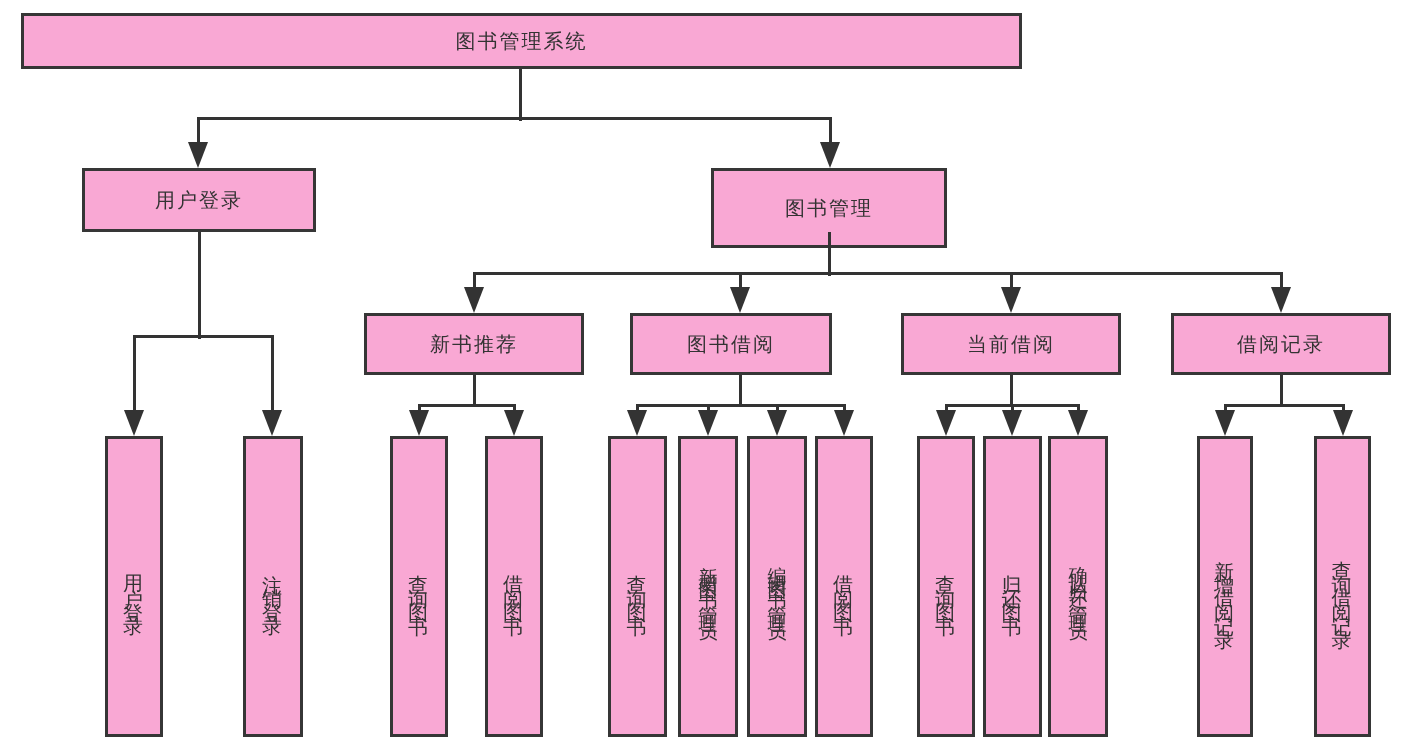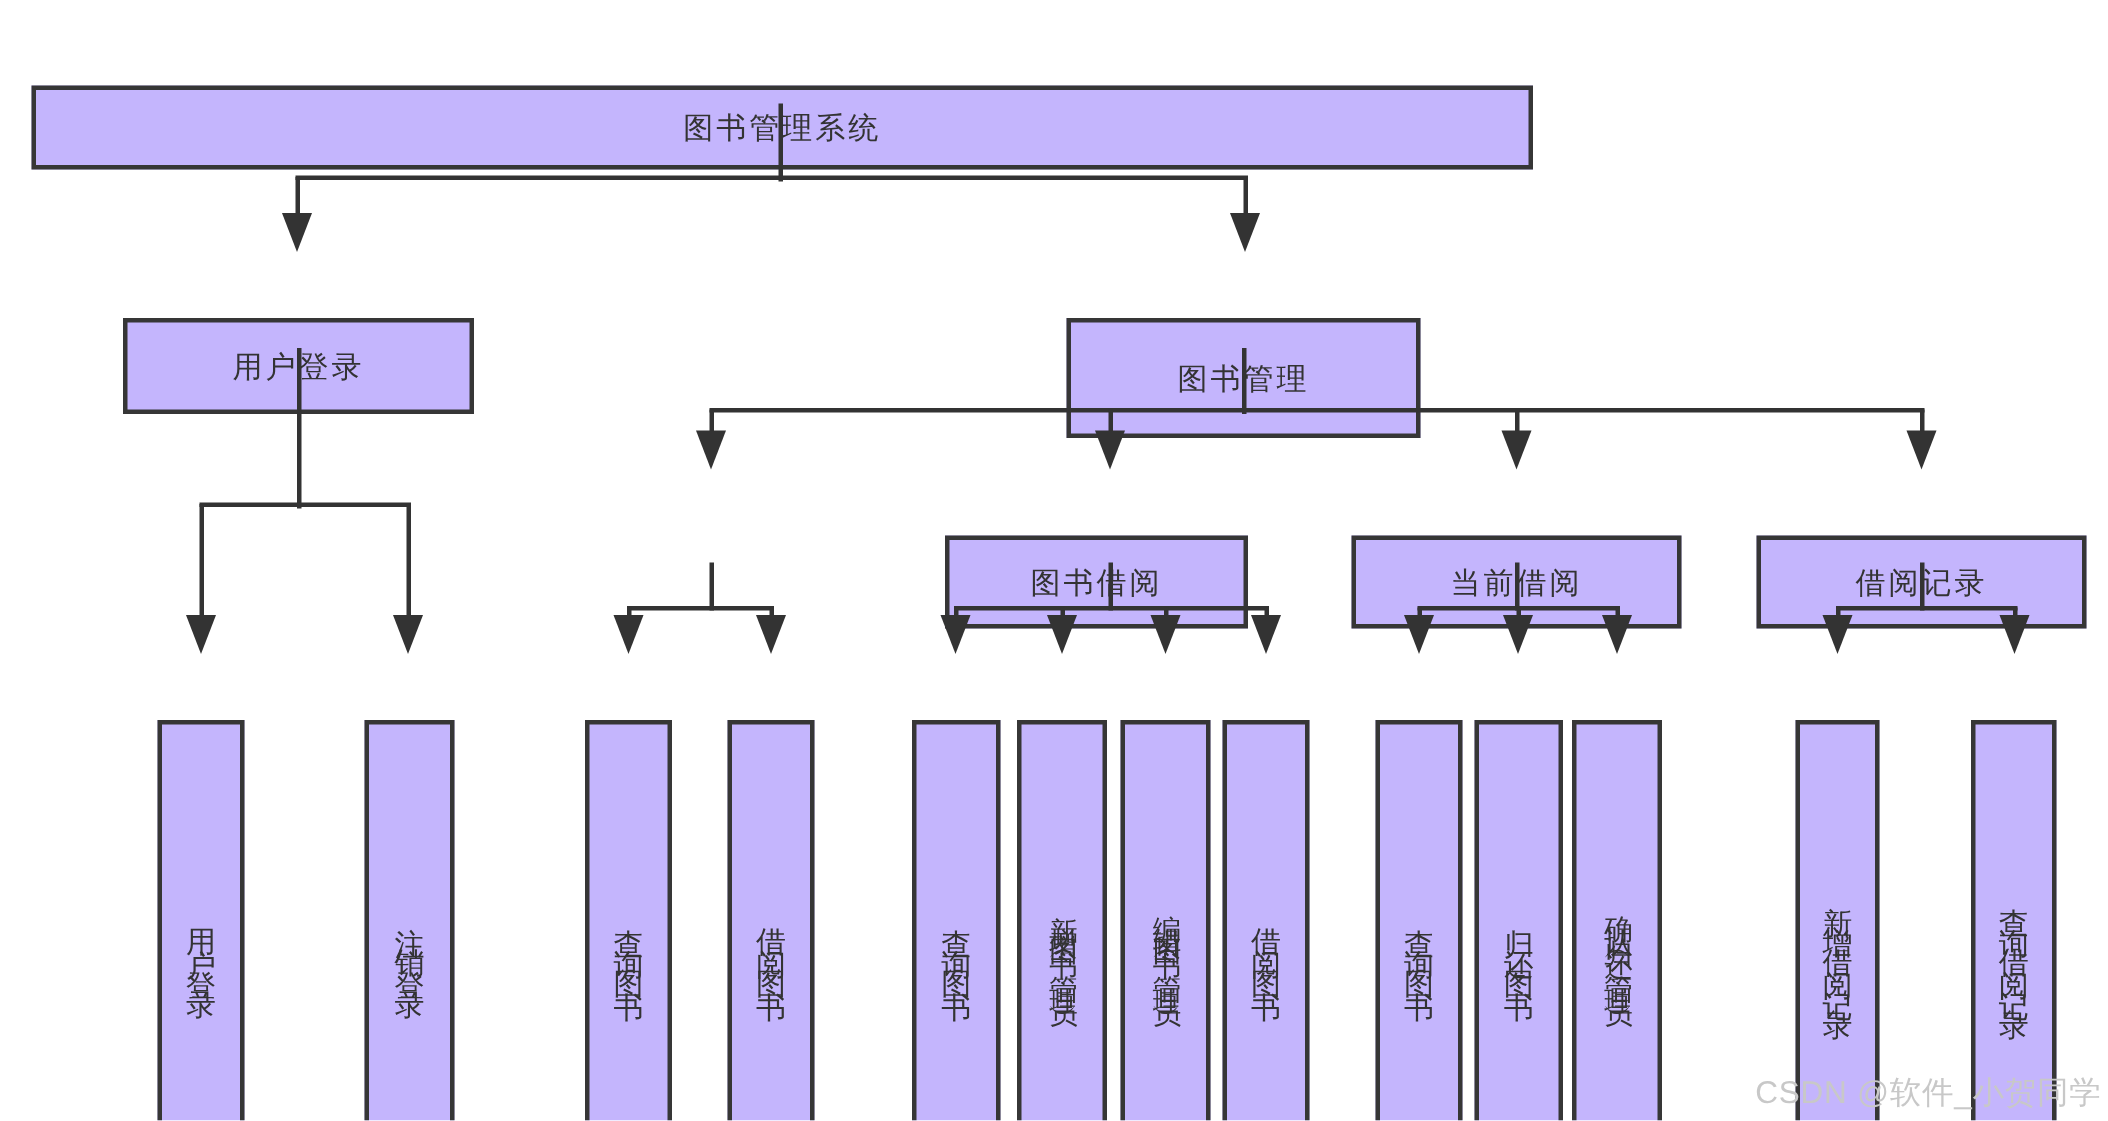--- a/index.html
+++ b/index.html
@@ -3,24 +3,23 @@
 <meta charset="utf-8">
 <style>
   html,body { margin:0; padding:0; background:#ffffff; }
   #canvas {
     position:relative; width:1405px; height:747px;
     background:#ffffff; overflow:hidden;
     font-family:"Liberation Sans", sans-serif;
   }
   .node {
     position:absolute; box-sizing:border-box;
-    background:#c4b5fd; border:3px solid #363636;
+    background:#f9a8d4; border:3px solid #363636;
     display:flex; align-items:center; justify-content:center;
     color:#333333;
-    margin-top:44px;
   }
   .node .label { white-space:nowrap; }
   .h .label { font-size:20px; letter-spacing:2px; }
   .v .label {
     writing-mode:vertical-rl; text-orientation:mixed;
     font-size:20px; letter-spacing:14px; white-space:nowrap;
   }
   .vlong .label { font-size:19px; letter-spacing:8px; }
   .cline { position:absolute; background:#333333; }
   .carrow {
@@ -43,20 +42,23 @@
     <span class="label">图书管理系统</span>
   </div>
 
   <div class="node h" style="left:82px;top:168px;width:234px;height:64px">
     <span class="label">用户登录</span>
   </div>
   <div class="node h" style="left:711px;top:168px;width:236px;height:80px">
     <span class="label">图书管理</span>
   </div>
 
+  <div class="node h" style="left:364px;top:313px;width:220px;height:62px">
+    <span class="label">新书推荐</span>
+  </div>
   <div class="node h" style="left:630px;top:313px;width:202px;height:62px">
     <span class="label">图书借阅</span>
   </div>
   <div class="node h" style="left:901px;top:313px;width:220px;height:62px">
     <span class="label">当前借阅</span>
   </div>
   <div class="node h" style="left:1171px;top:313px;width:220px;height:62px">
     <span class="label">借阅记录</span>
   </div>
 
@@ -97,21 +99,20 @@
     <span class="label">确认归还（管理员）</span>
   </div>
 
   <div class="node v" style="left:1197px;top:436px;width:56px;height:301px">
     <span class="label">新增借阅记录</span>
   </div>
   <div class="node v" style="left:1314px;top:436px;width:57px;height:301px">
     <span class="label">查询借阅记录</span>
   </div>
 
-  <div id="watermark">CSDN @软件_小贺同学</div>
 <div class="cline" style="left: 519px; top: 69px; width: 3px; height: 52px;"></div>
     <div class="cline" style="left: 197px; top: 117px; width: 635px; height: 3px;"></div>
     <div class="cline" style="left: 197px; top: 118px; width: 3px; height: 30px;"></div>
     <div class="cline" style="left: 829px; top: 118px; width: 3px; height: 30px;"></div>
     <div class="cline" style="left: 198px; top: 232px; width: 3px; height: 107px;"></div>
     <div class="cline" style="left: 133px; top: 335px; width: 141px; height: 3px;"></div>
     <div class="cline" style="left: 133px; top: 336px; width: 3px; height: 80px;"></div>
     <div class="cline" style="left: 271px; top: 336px; width: 3px; height: 80px;"></div>
     <div class="cline" style="left: 828px; top: 232px; width: 3px; height: 44px;"></div>
     <div class="cline" style="left: 473px; top: 272px; width: 810px; height: 3px;"></div>

